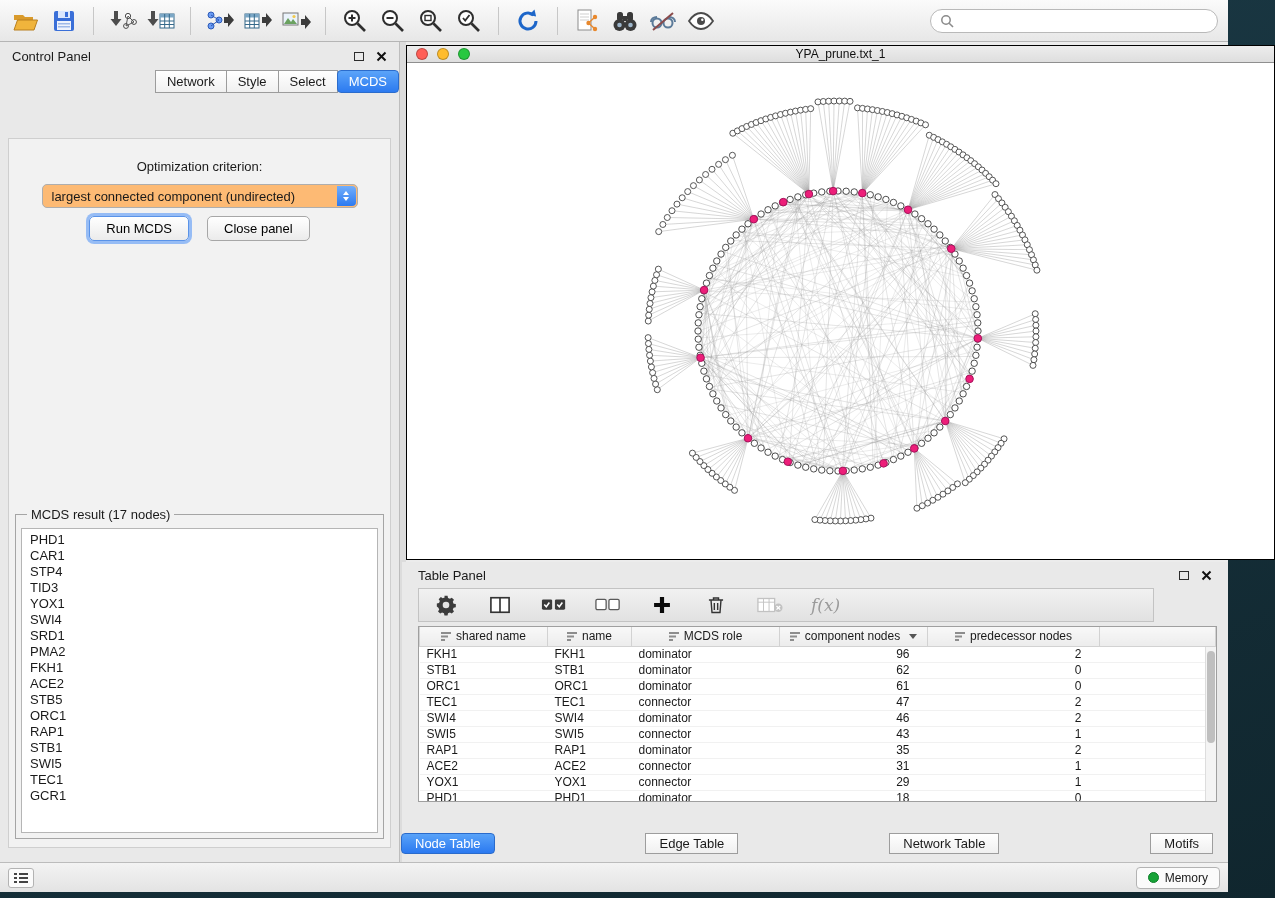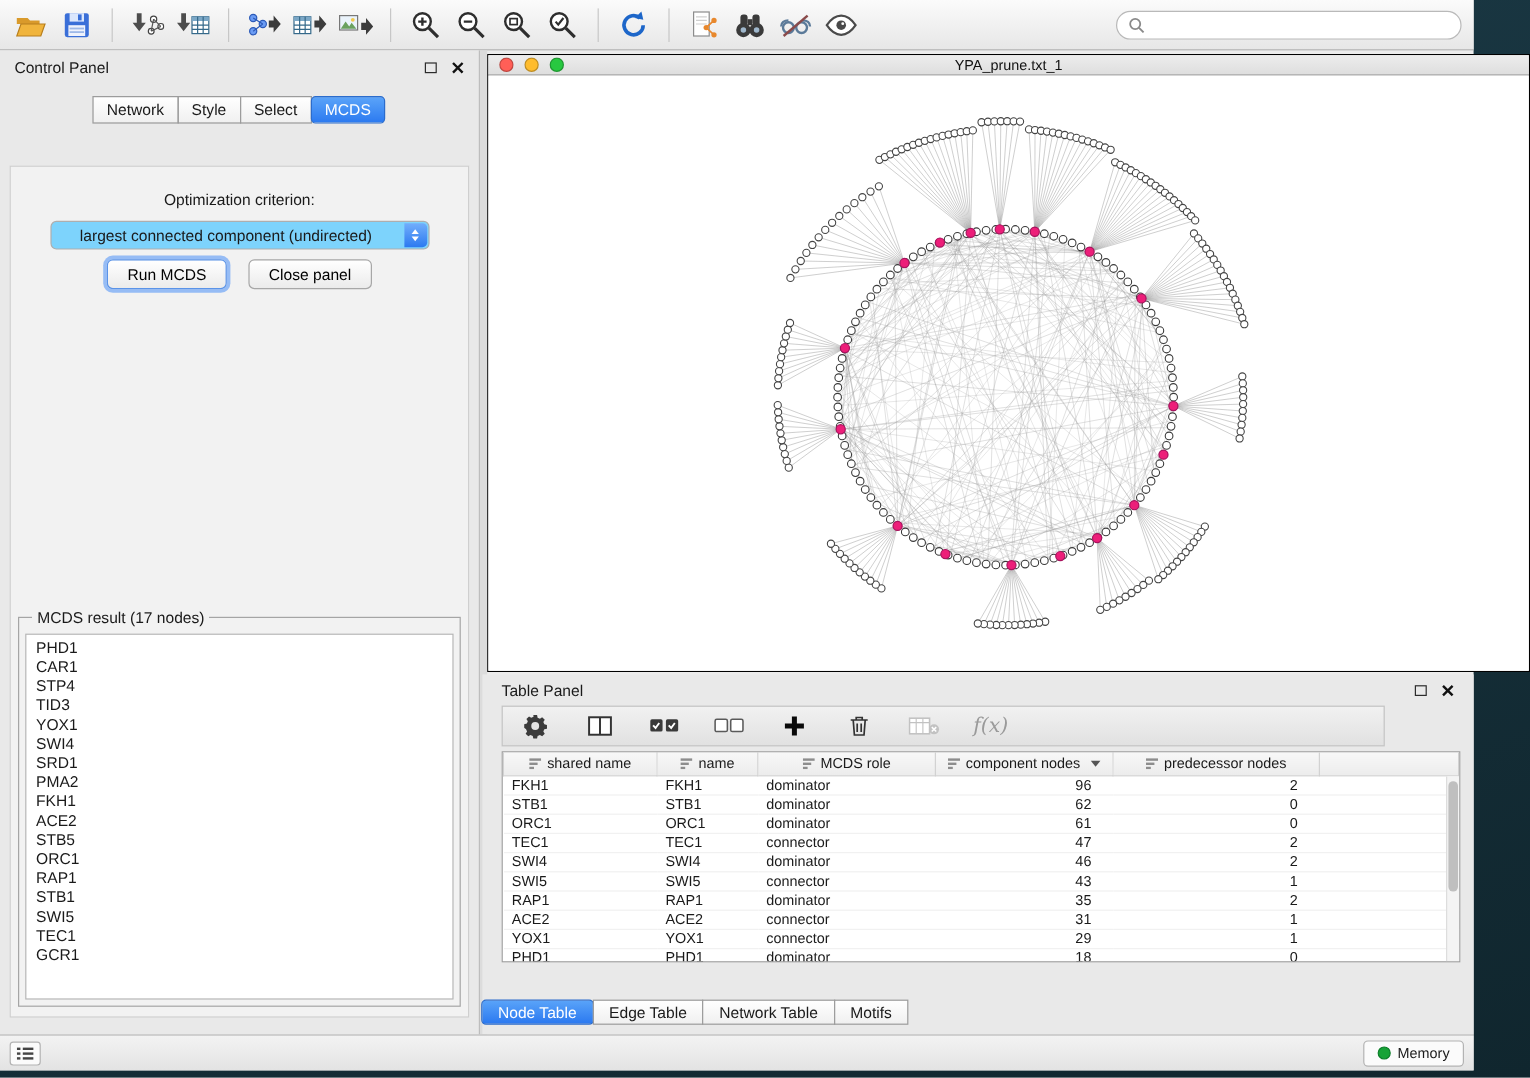--- a/index.html
+++ b/index.html
@@ -14,26 +14,26 @@
   .tb-sep{width:1px;height:28px;background:#c7c7c7;margin:0 7px}
   .search-box{margin-left:auto;width:288px;height:24px;border:1px solid #b9b9b9;border-radius:12px;background:#fff;display:flex;align-items:center;padding:0 9px;gap:5px}
   .search-box input{border:none;outline:none;flex:1;font-size:12px;background:transparent;font-family:"Liberation Sans",sans-serif}
 
   
   .control-panel{position:absolute;top:42px;left:0;width:400px;bottom:30px;background:#e9e9e9;border-right:1px solid #bdbdbd}
   .panel-header{height:28px;display:flex;align-items:center;padding:0 12px;font-size:13px}
   .win-btns{margin-left:auto;display:flex;gap:12px;align-items:center}
   .float-btn{width:10px;height:9px;border:1.5px solid #2c2c2c;background:transparent}
   .close-btn svg{display:block}
-  .cp-tabs{display:flex;justify-content:center;margin-top:10px;position:relative;z-index:2}
+  .cp-tabs{display:flex;justify-content:flex-end;margin-top:0;position:relative;z-index:2}
   .cp-tab{font-size:13px;padding:3px 11px;background:linear-gradient(#ffffff,#f0f0f0);border:1px solid #9c9c9c;margin-left:-1px;color:#1a1a1a}
   .cp-tab.active{background:linear-gradient(#5ba4f9,#2c7af0);color:#fff;border-color:#2b6ccc;border-radius:4px}
   .cp-body{position:absolute;top:96px;left:8px;right:8px;bottom:14px;background:#f2f2f2;border:1px solid #cfcfcf}
   .opt-label{text-align:center;font-size:13px;margin-top:20px}
-  .dropdown{width:316px;height:24px;margin:10px auto 0;background:#7dd3fc;border:1px solid #aeaeae;border-radius:5px;display:flex;align-items:center;font-size:13px;padding-left:24px;position:relative}
+  .dropdown{width:316px;height:24px;margin:10px auto 0;background:#fdba74;border:1px solid #aeaeae;border-radius:5px;display:flex;align-items:center;font-size:13px;padding-left:9px;position:relative}
   .dd-arrows{position:absolute;right:1px;top:1px;bottom:1px;width:19px;border-radius:0 4px 4px 0;background:linear-gradient(#72aefb,#2c7af0);display:flex;flex-direction:column;align-items:center;justify-content:center;gap:2px}
   .tri-up{width:0;height:0;border-left:3.5px solid transparent;border-right:3.5px solid transparent;border-bottom:4.5px solid #fff}
   .tri-dn{width:0;height:0;border-left:3.5px solid transparent;border-right:3.5px solid transparent;border-top:4.5px solid #fff}
   .btn-row{display:flex;justify-content:center;gap:18px;margin-top:8px}
   .btn{height:25px;padding:0 16px;border:1px solid #a7a7a7;border-radius:5px;background:linear-gradient(#ffffff,#ebebeb);font-size:13px;font-family:"Liberation Sans",sans-serif}
   .btn.focused{box-shadow:0 0 0 3px rgba(74,144,248,.55);border-color:#5a93e8}
   .result-box{position:absolute;left:6px;right:6px;top:368px;bottom:8px;border:1px solid #a5a5a5;background:transparent;padding:6px 5px 5px}
   .result-box legend{font-size:13px;padding:0 4px;margin-left:6px}
   .result-list{width:100%;height:100%;background:#fff;border:1px solid #b5b5b5;overflow:hidden;padding:3px 0}
   .mcds-item{font-size:13px;line-height:16px;padding:0 8px}
@@ -54,21 +54,21 @@
   .fx-label{font-size:17px;font-style:italic;font-family:"DejaVu Serif",serif;color:#9a9a9a}
   .tp-table-wrap{position:absolute;left:16px;right:11px;top:64px;bottom:60px;background:#fff;border:1px solid #9f9f9f;overflow:hidden}
   table{border-collapse:collapse;width:100%;table-layout:fixed;font-size:12px}
   th{background:linear-gradient(#f8f8f8,#ececec);border:1px solid #d2d2d2;border-top:none;font-weight:normal;height:19px;font-size:12px;white-space:nowrap;overflow:hidden}
   th .th-inner{display:flex;align-items:center;justify-content:center;gap:5px}
   td{height:16px;padding:0 7px;border-bottom:1px solid #f1f1f1;white-space:nowrap;overflow:hidden}
   td.num{text-align:right;padding-right:18px}
   .hdr-chev{width:0;height:0;border-left:4px solid transparent;border-right:4px solid transparent;border-top:5px solid #555;margin-left:4px}
   .vscroll{position:absolute;right:0;top:20px;bottom:0;width:11px;background:#f4f4f4;border-left:1px solid #ddd}
   .vthumb{position:absolute;left:1px;right:1px;top:4px;height:92px;background:#bfbfbf;border-radius:5px}
-  .tp-tabs{position:absolute;bottom:8px;left:0;right:15px;display:flex;justify-content:flex-start}
+  .tp-tabs{position:absolute;bottom:8px;left:0;right:15px;display:flex;justify-content:space-between}
   .tp-tab{font-size:13px;padding:2px 13px;border:1px solid #9d9d9d;background:linear-gradient(#ffffff,#f0f0f0);margin-left:-1px}
   .tp-tab.active{background:linear-gradient(#59a3f9,#2b79f0);color:#fff;border-color:#2a6bcb;border-radius:4px}
 
   
   .status-bar{position:absolute;left:0;right:0;bottom:0;height:30px;background:linear-gradient(#f3f3f3,#e3e3e3);border-top:1px solid #bcbcbc;display:flex;align-items:center;padding:0 8px}
   .menu-btn{width:26px;height:20px;border:1px solid #b3b3b3;border-radius:3px;background:#fbfbfb;display:flex;align-items:center;justify-content:center}
   .memory-btn{margin-left:auto;height:22px;border:1px solid #b3b3b3;border-radius:4px;background:#fbfbfb;display:flex;align-items:center;gap:6px;padding:0 11px;font-size:12px}
   .mem-dot{width:11px;height:11px;border-radius:50%;background:#17a337;border:1px solid #0d7f2a}
 </style>
 </head>

